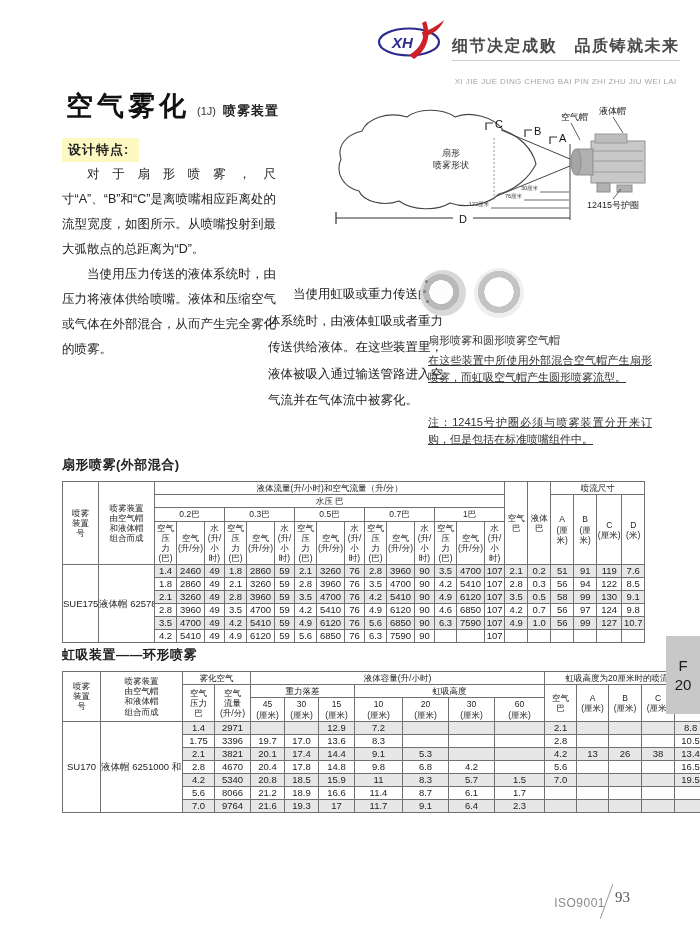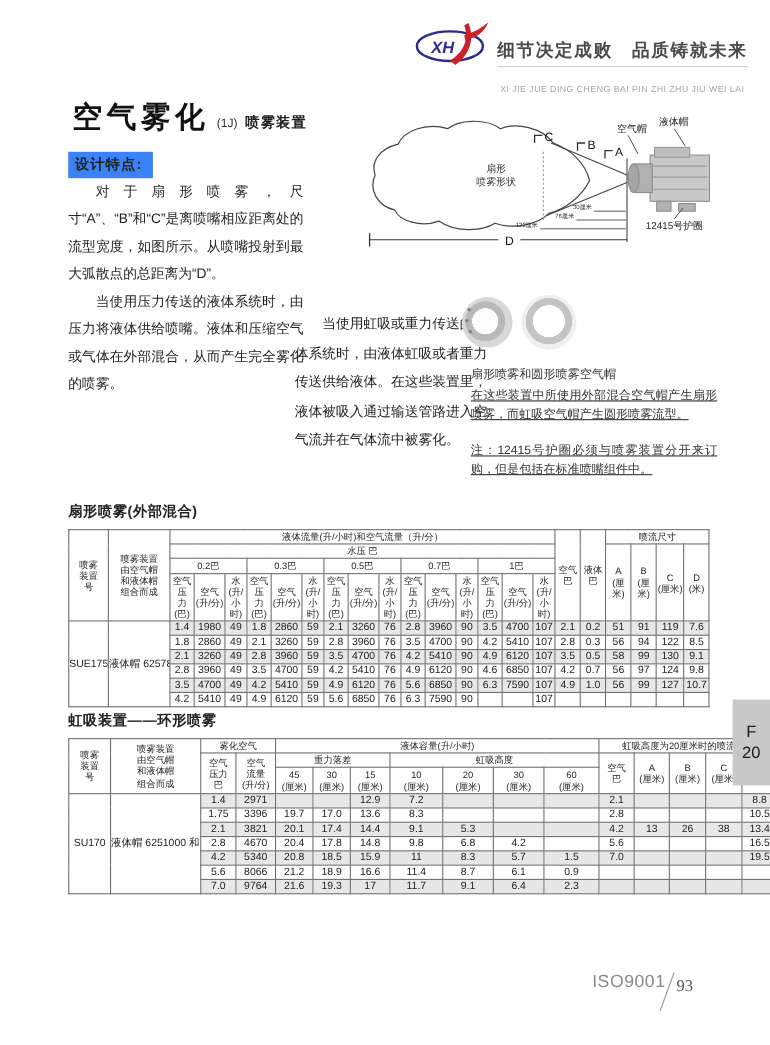--- a/index.html
+++ b/index.html
@@ -11,30 +11,30 @@
   
   .logo { position:absolute; left:376px; top:19px; }
   .slogan { position:absolute; left:452px; top:36px;text-align:center; }
   .slogan-cn { font-size:16px; font-weight:bold; color:#4a4a4a; letter-spacing:1.5px; white-space:nowrap; }
   .slogan-py { font-size:8px; color:#a5a5a5; letter-spacing:.4px; white-space:nowrap; border-top:1px solid #cfcfcf; margin-top:3px; padding-top:16px; }
   
   .title { position:absolute; left:66px; top:88px; display:flex; align-items:baseline; gap:7px; }
   .title-main { font-size:27px; font-weight:bold; letter-spacing:4px; color:#111; }
   .title-code { font-size:11px; color:#333; }
   .title-sub { font-size:13px; font-weight:bold; color:#222; letter-spacing:1px; }
-  .chip { position:absolute; left:62px; top:138px; background:#3b82f6; font-size:13px; font-weight:bold; padding:3px 10px 3px 6px; letter-spacing:1px; }
+  .chip { position:absolute; left:62px; top:138px; background:#fef9c3; font-size:13px; font-weight:bold; padding:3px 10px 3px 6px; letter-spacing:1px; }
   
   .col-left { position:absolute; left:62px; top:162px; width:214px; }
   .col-left p { font-size:12.5px; line-height:25px; text-indent:2em; text-align:justify; }
   .col-mid { position:absolute; left:268px; top:281px; width:175px; }
   .col-mid p { font-size:12.5px; line-height:26.5px; text-indent:2em; text-align:justify; }
   .col-right { position:absolute; left:428px; top:333px; width:224px; }
   .cap-title { font-size:11px; color:#333; margin-bottom:4px; }
   .cap-par, .cap-note { font-size:11px; line-height:17px; color:#333; text-align:justify;text-decoration:underline; }
-  .cap-note { margin-top:16px; }
+  .cap-note { margin-top:28px; }
   
   .rings { position:absolute; left:420px; top:268px; width:110px; height:52px; }
   .ring { position:absolute; border-radius:50%; }
   .ring1 { left:0; top:2px; width:46px; height:46px;
     background:radial-gradient(circle at 46% 48%, #fdfdfd 0 34%, #b9b9b9 35% 52%, #d8d8d8 53% 78%, #a9a9a9 79% 92%, #cfcfcf 93%); }
   .ring2 { left:54px; top:0; width:50px; height:50px;
     background:radial-gradient(circle at 50% 48%, #ffffff 0 40%, #c4c4c4 41% 58%, #efefef 59% 80%, #b5b5b5 81% 92%, #e2e2e2 93%); }
   .dot { position:absolute; width:3px; height:3px; border-radius:50%; background:#7d7d7d; }
   
   .diagram { position:absolute; left:333px; top:104px; }
@@ -49,21 +49,21 @@
   table.dt td { font-size:9.5px; height:13px; line-height:12px; white-space:nowrap; color:#1d1d1d; }
   tr.stripe td { background:#e7e7e7; }
   td.idcell { background:#fff !important; font-size:8.5px; }
   td.devcell { background:#fff !important; font-size:9px; white-space:pre-line; line-height:15px; }
   
   .ftab { position:absolute; left:666px; top:636px; width:34px; height:78px; background:#c8c8c8;
     display:flex; flex-direction:column; align-items:center; justify-content:center; gap:2px; }
   .ftab div { font-size:15px; color:#1a1a1a; }
   
   .footer-block { position:absolute; left:260px; top:884px; width:345px; text-align:right; }
-  .footer-iso { font-size:16px; color:#8a8a8a; letter-spacing:.5px; }
+  .footer-iso { font-size:12px; color:#8a8a8a; letter-spacing:.5px;margin-top:12px; }
   .footer-co { font-size:9.5px; color:#9a9a9a; letter-spacing:.2px; margin-top:3px; white-space:nowrap; }
   .footer-slash { position:absolute; left:606px; top:883px; height:37px; border-left:1.2px solid #999; transform:rotate(20deg); }
   .footer-page { position:absolute; left:615px; top:889px; font-family:"Liberation Serif","DejaVu Serif",serif; font-size:15px; color:#555; }
 </style>
 </head>
 <body>
 
 <div class="page">
 
   <div class="logo">
@@ -257,21 +257,21 @@
         </tr>
       </thead>
       <tbody>
           <tr class="stripe">
             <td rowspan="6" class="idcell">SUE175B</td>
             <td rowspan="6" class="devcell">液体帽
 625780
 和空气帽
 12116</td>
             <td>1.4</td>
-            <td>1980</td>
+            <td>2460</td>
             <td>49</td>
             <td>1.8</td>
             <td>2860</td>
             <td>59</td>
             <td>2.1</td>
             <td>3260</td>
             <td>76</td>
             <td>2.8</td>
             <td>3960</td>
             <td>90</td>
@@ -564,21 +564,21 @@
           </tr>
           <tr>
             <td>5.6</td>
             <td>8066</td>
             <td>21.2</td>
             <td>18.9</td>
             <td>16.6</td>
             <td>11.4</td>
             <td>8.7</td>
             <td>6.1</td>
-            <td>0.9</td>
+            <td>1.7</td>
             <td></td>
             <td></td>
             <td></td>
             <td></td>
             <td></td>
           </tr>
           <tr class="stripe">
             <td>7.0</td>
             <td>9764</td>
             <td>21.6</td>

